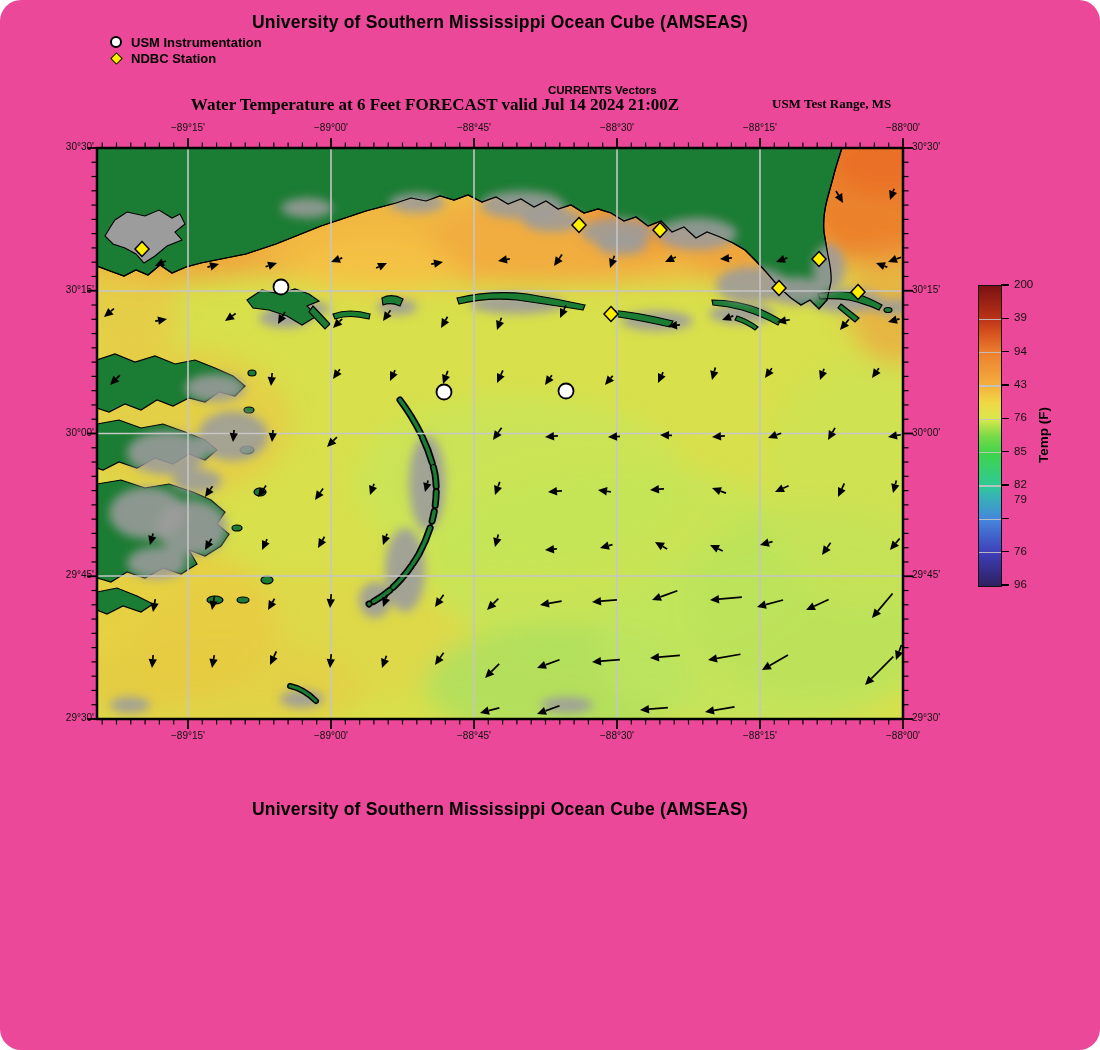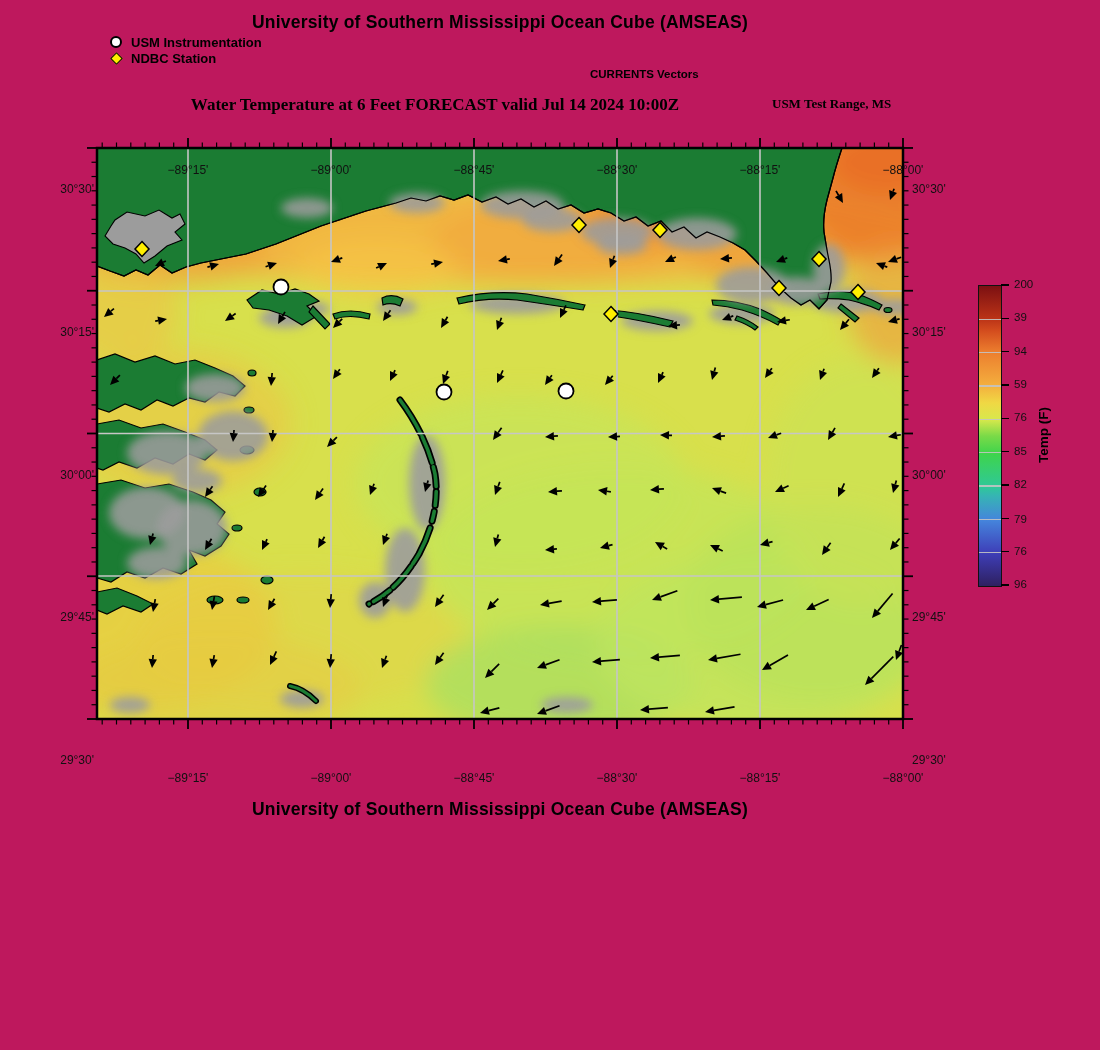--- a/index.html
+++ b/index.html
@@ -1,36 +1,36 @@
 <!DOCTYPE html>
 <html><head>
 <meta charset="utf-8">
 <style>
   html,body{margin:0;padding:0;background:#ffffff;}
   body{font-family:"Liberation Sans",sans-serif;color:#000;}
-  #stage{position:relative;width:1100px;height:1050px;background:#be185d;overflow:hidden;}
+  #stage{position:relative;width:1100px;height:1050px;background:#ec4899;overflow:hidden;border-radius:21px;}
   .title{position:absolute;left:0;width:1000px;text-align:center;font-weight:bold;font-size:17.5px;letter-spacing:0.2px;}
   #top-title{top:12px;}
   #bottom-title{top:799px;}
   #subtitle{position:absolute;left:97px;top:95px;width:676px;text-align:center;font-family:"Liberation Serif",serif;font-weight:bold;font-size:17px;}
   #region-label{position:absolute;left:772px;top:96px;font-family:"Liberation Serif",serif;font-weight:bold;font-size:13px;}
   
   #legend{position:absolute;left:105px;top:35px;}
   .legend-row{position:relative;height:16px;}
   .lg-circle{position:absolute;left:5px;top:1px;width:12px;height:12px;border:2px solid #000;border-radius:50%;background:#fff;box-sizing:border-box;}
   .lg-diamond{position:absolute;left:7px;top:3px;width:9px;height:9px;border:1.6px solid #000;background:#ffee00;transform:rotate(45deg);box-sizing:border-box;}
   .lg-label{position:absolute;left:26px;top:0;font-weight:bold;font-size:13px;white-space:nowrap;}
   
   #currents-box{position:absolute;left:546px;top:39px;width:352px;height:42px;border:2.5px solid #000;background:#fff;box-sizing:border-box;}
   .cur-label{position:absolute;left:4px;font-weight:bold;font-size:11.5px;line-height:12px;white-space:nowrap;}
-  #currents-caption{position:absolute;left:548px;top:68px;font-weight:bold;font-size:11.5px;margin-left:42px;}
+  #currents-caption{position:absolute;left:548px;top:84px;font-weight:bold;font-size:11.5px;}
   
   #map-wrap{position:absolute;left:97px;top:148px;width:806px;height:571px;}
   #map-svg{overflow:visible;display:block;}
-  .axis-label{position:absolute;font-size:12px;color:#111;white-space:nowrap;margin-top:41px;}
+  .axis-label{position:absolute;font-size:10px;color:#111;white-space:nowrap;}
   .lon-label{width:70px;text-align:center;}
   .lat-left{width:52px;text-align:right;}
   .lat-right{width:56px;text-align:left;}
   
   #colorbar{position:absolute;left:978px;top:285px;width:22px;height:300px;border:1.6px solid #111;box-sizing:content-box;}
   .cb-grayline{position:absolute;left:0;width:100%;height:1.5px;background:rgba(195,195,195,0.9);}
   .cb-tick{position:absolute;left:1001px;width:8px;height:1.6px;background:#000;}
   .cb-label{position:absolute;left:1014px;font-size:11.5px;color:#111;}
   #cb-title{position:absolute;left:1036px;top:360px;height:150px;width:20px;writing-mode:vertical-rl;transform:rotate(180deg);text-align:center;font-weight:bold;font-size:13.5px;}
 </style>
@@ -47,21 +47,21 @@
       <span class="lg-label">USM Instrumentation</span>
     </div>
     <div class="legend-row">
       <span class="lg-diamond"></span>
       <span class="lg-label">NDBC Station</span>
     </div>
   </div>
 
   <div id="currents-caption">CURRENTS Vectors</div>
 
-  <div id="subtitle">Water Temperature at 6 Feet FORECAST valid Jul 14 2024 10:00Z</div>
+  <div id="subtitle">Water Temperature at 6 Feet FORECAST valid Jul 14 2024 21:00Z</div>
   <div id="region-label">USM Test Range, MS</div>
 
   <div id="map-wrap">
     <svg id="map-svg" width="806" height="571" viewBox="0 0 806 571">
       <defs>
         <clipPath id="mapclip">
             <rect x="0" y="0" width="806" height="571"></rect>
           </clipPath>
         <filter id="blur10" x="-60%" y="-60%" width="220%" height="220%">
             <feGaussianBlur stdDeviation="12"></feGaussianBlur>
@@ -654,29 +654,29 @@
       <div class="cb-grayline" style="top:265.91666666666674px;"></div>
     </div>
   <div id="cb-extras">
       <div class="cb-tick" style="top:284.2px;"></div>
       <div class="cb-label" style="top:278px;">200</div>
       <div class="cb-tick" style="top:317.5333333333333px;"></div>
       <div class="cb-label" style="top:311.3333333333333px;">39</div>
       <div class="cb-tick" style="top:350.8666666666667px;"></div>
       <div class="cb-label" style="top:344.6666666666667px;">94</div>
       <div class="cb-tick" style="top:384.2px;"></div>
-      <div class="cb-label" style="top:378px;">59</div>
+      <div class="cb-label" style="top:378px;">43</div>
       <div class="cb-tick" style="top:417.53333333333336px;"></div>
       <div class="cb-label" style="top:411.33333333333337px;">76</div>
       <div class="cb-tick" style="top:450.8666666666666px;"></div>
       <div class="cb-label" style="top:444.66666666666663px;">85</div>
       <div class="cb-tick" style="top:484.2px;"></div>
       <div class="cb-label" style="top:478px;text-align:center;">82</div>
       <div class="cb-tick" style="top:517.5333333333334px;"></div>
-      <div class="cb-label" style="top:513px;text-align:center;">79</div>
+      <div class="cb-label" style="top:493px;text-align:center;">79</div>
       <div class="cb-tick" style="top:550.8666666666668px;"></div>
       <div class="cb-label" style="top:544.6666666666667px;">76</div>
       <div class="cb-tick" style="top:584.2px;"></div>
       <div class="cb-label" style="top:578px;">96</div>
     </div>
   <div id="cb-title">Temp (F)</div>
 
   <div id="bottom-title" class="title">University of Southern Mississippi Ocean Cube (AMSEAS)</div>
 
 </div>

